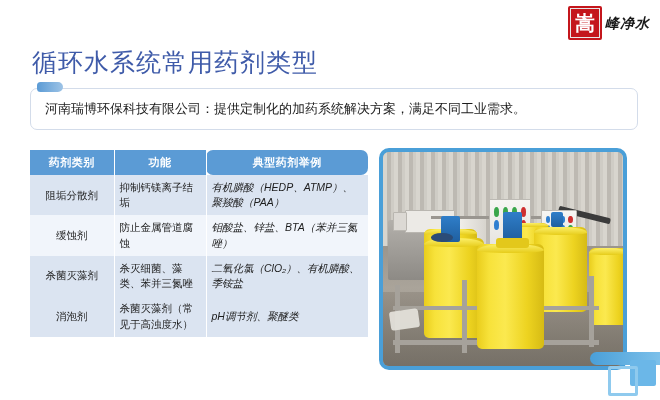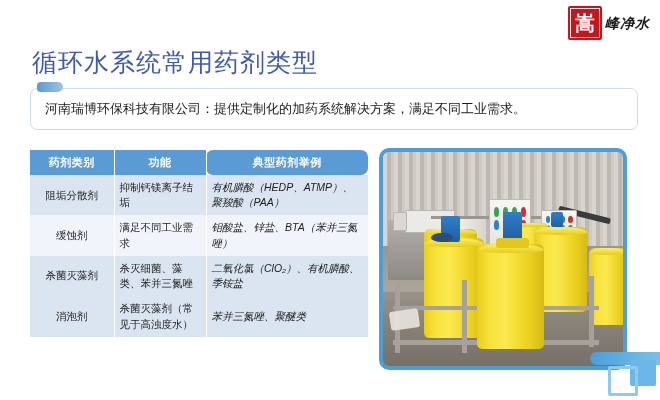--- a/index.html
+++ b/index.html
@@ -213,32 +213,32 @@
       </tr>
     </thead>
     <tbody>
       <tr class="even">
         <td class="cat">阻垢分散剂</td>
         <td>抑制钙镁离子结垢</td>
         <td>有机膦酸（HEDP、ATMP）、聚羧酸（PAA）</td>
       </tr>
       <tr class="odd">
         <td class="cat">缓蚀剂</td>
-        <td>满足不同工业需求</td>
+        <td>防止金属管道腐蚀</td>
         <td>钼酸盐、锌盐、BTA（苯并三氮唑）</td>
       </tr>
       <tr class="even">
         <td class="cat">杀菌灭藻剂</td>
         <td>杀灭细菌、藻类、苯并三氮唑</td>
         <td>二氧化氯（ClO₂）、有机膦酸、季铵盐</td>
       </tr>
       <tr class="even">
         <td class="cat">消泡剂</td>
         <td>杀菌灭藻剂（常见于高浊度水）</td>
-        <td>苯并三氮唑、聚醚类</td>
+        <td>pH调节剂、聚醚类</td>
       </tr>
     </tbody>
   </table>
 
   <div class="photo-frame">
     <div class="photo">
       <div class="wall"></div>
       <div class="ground"></div>
 
       <div class="machine-left"></div>

